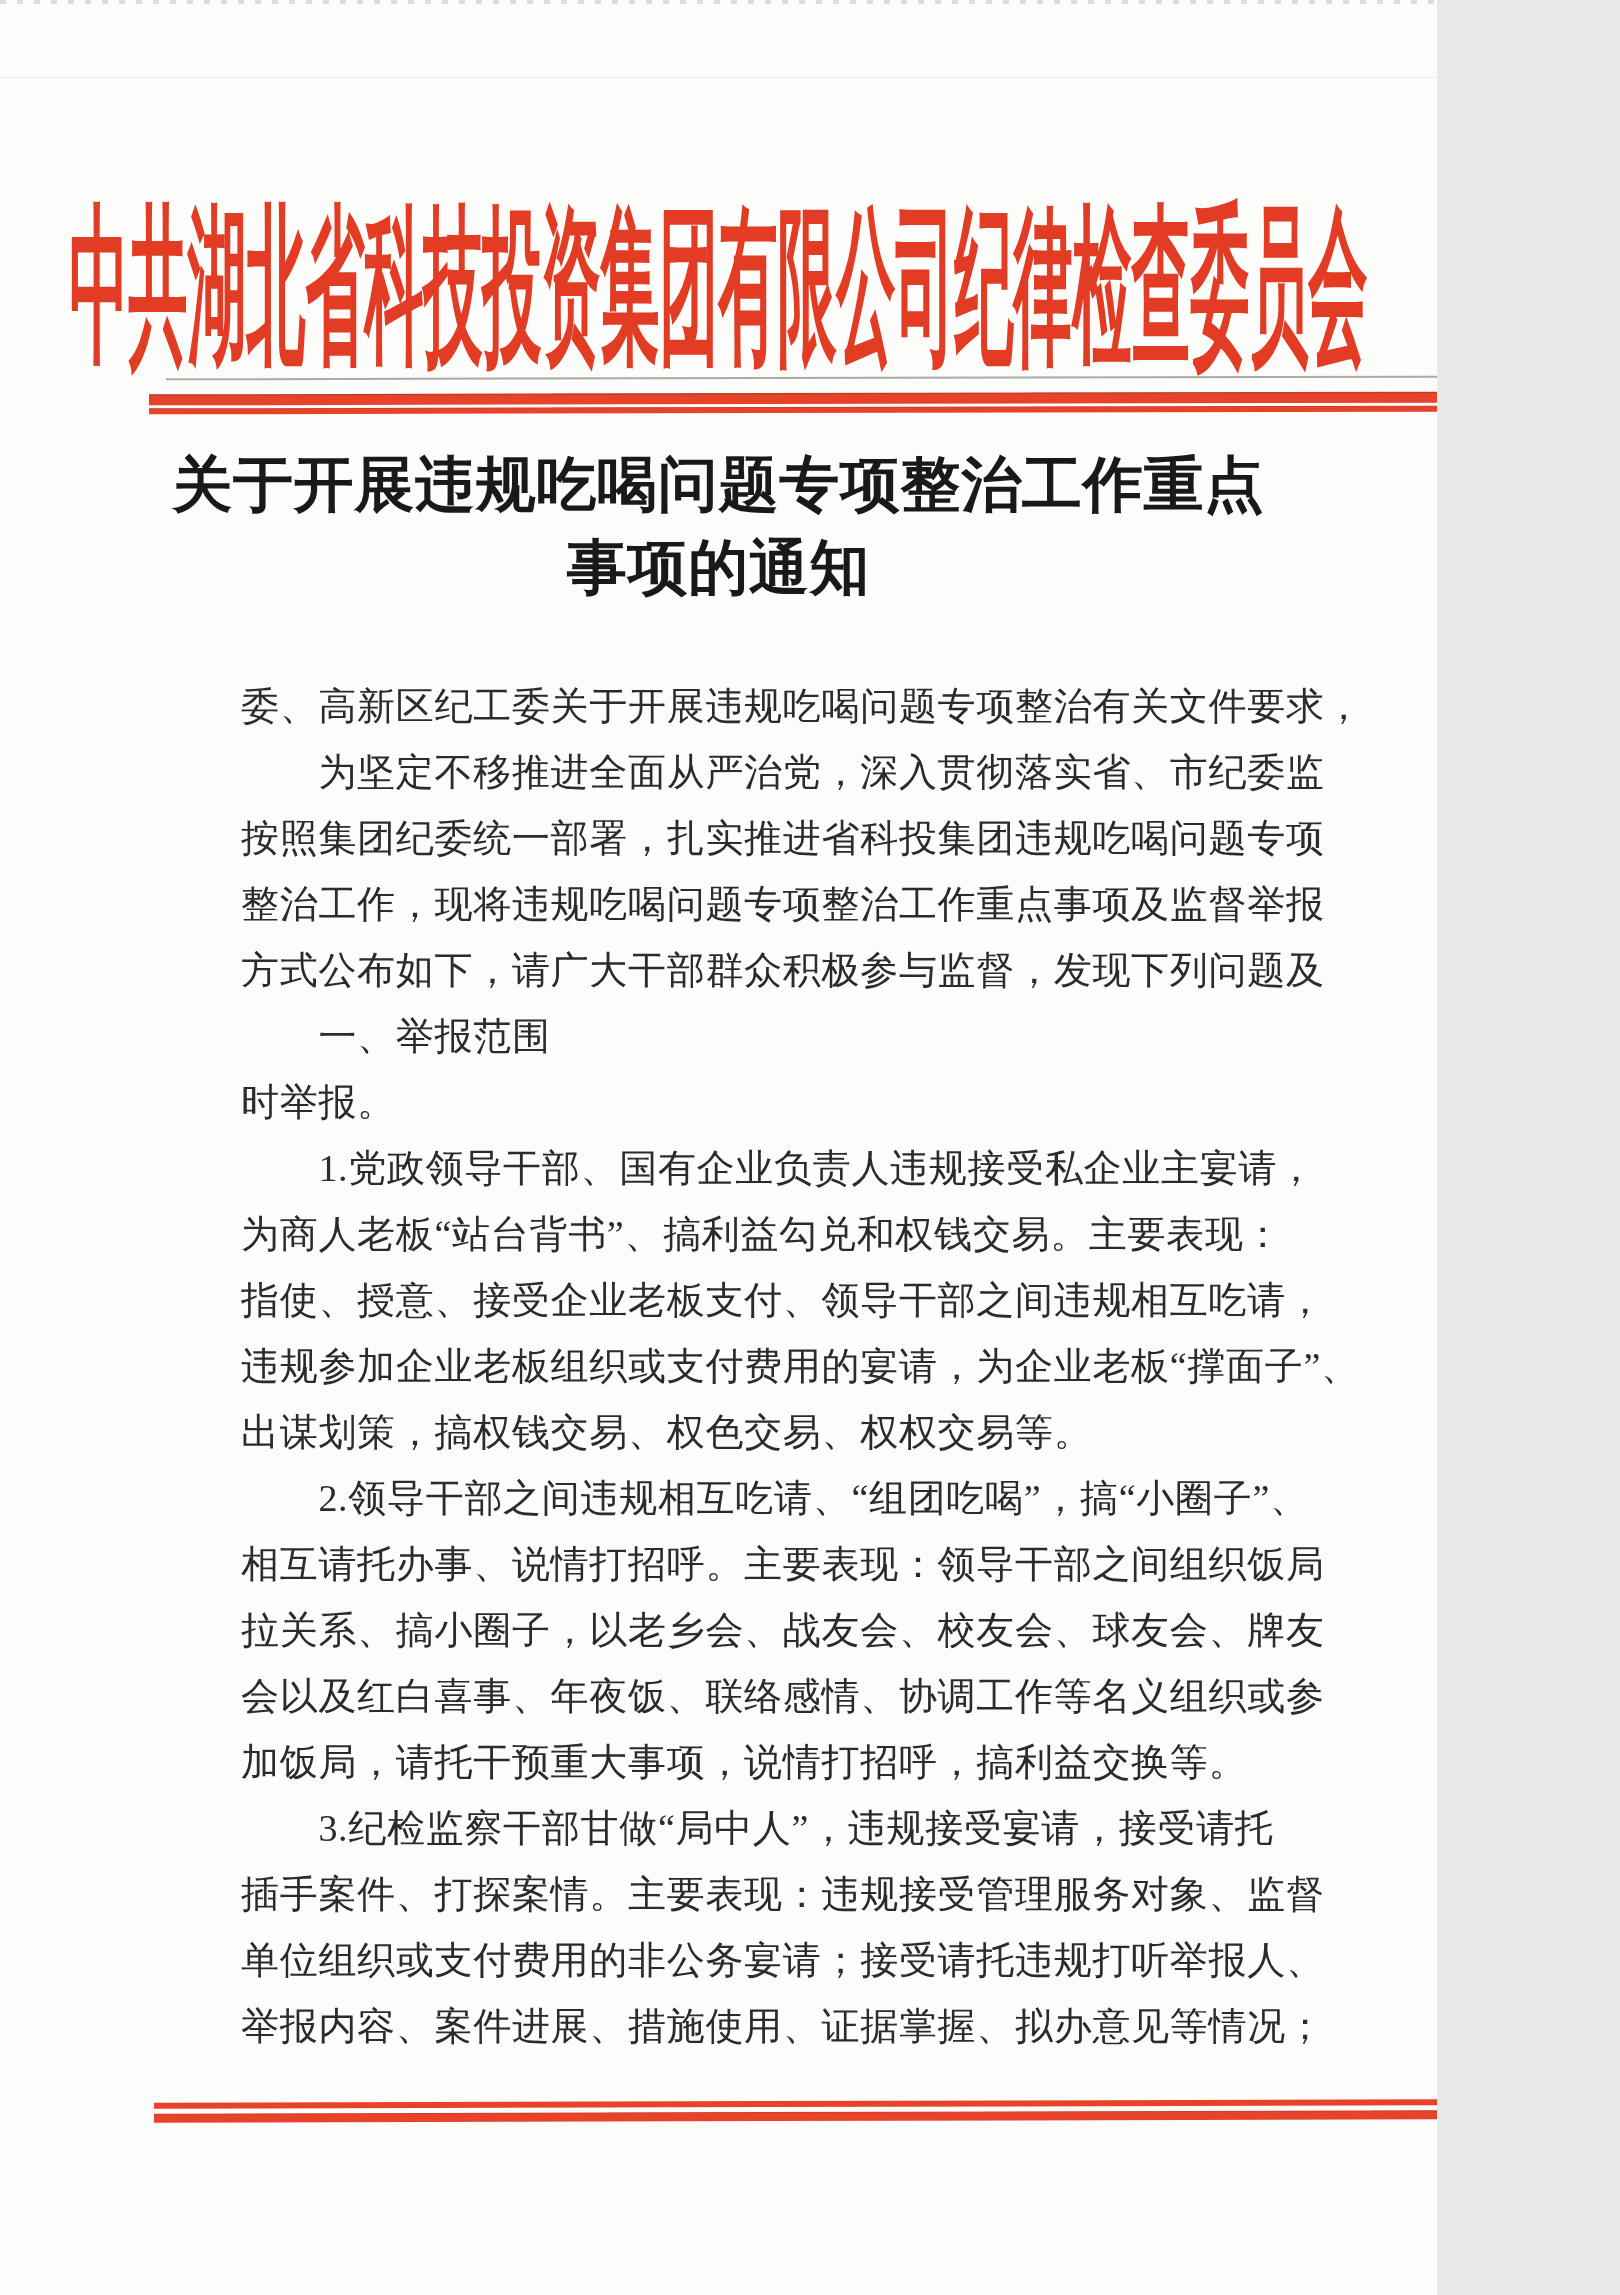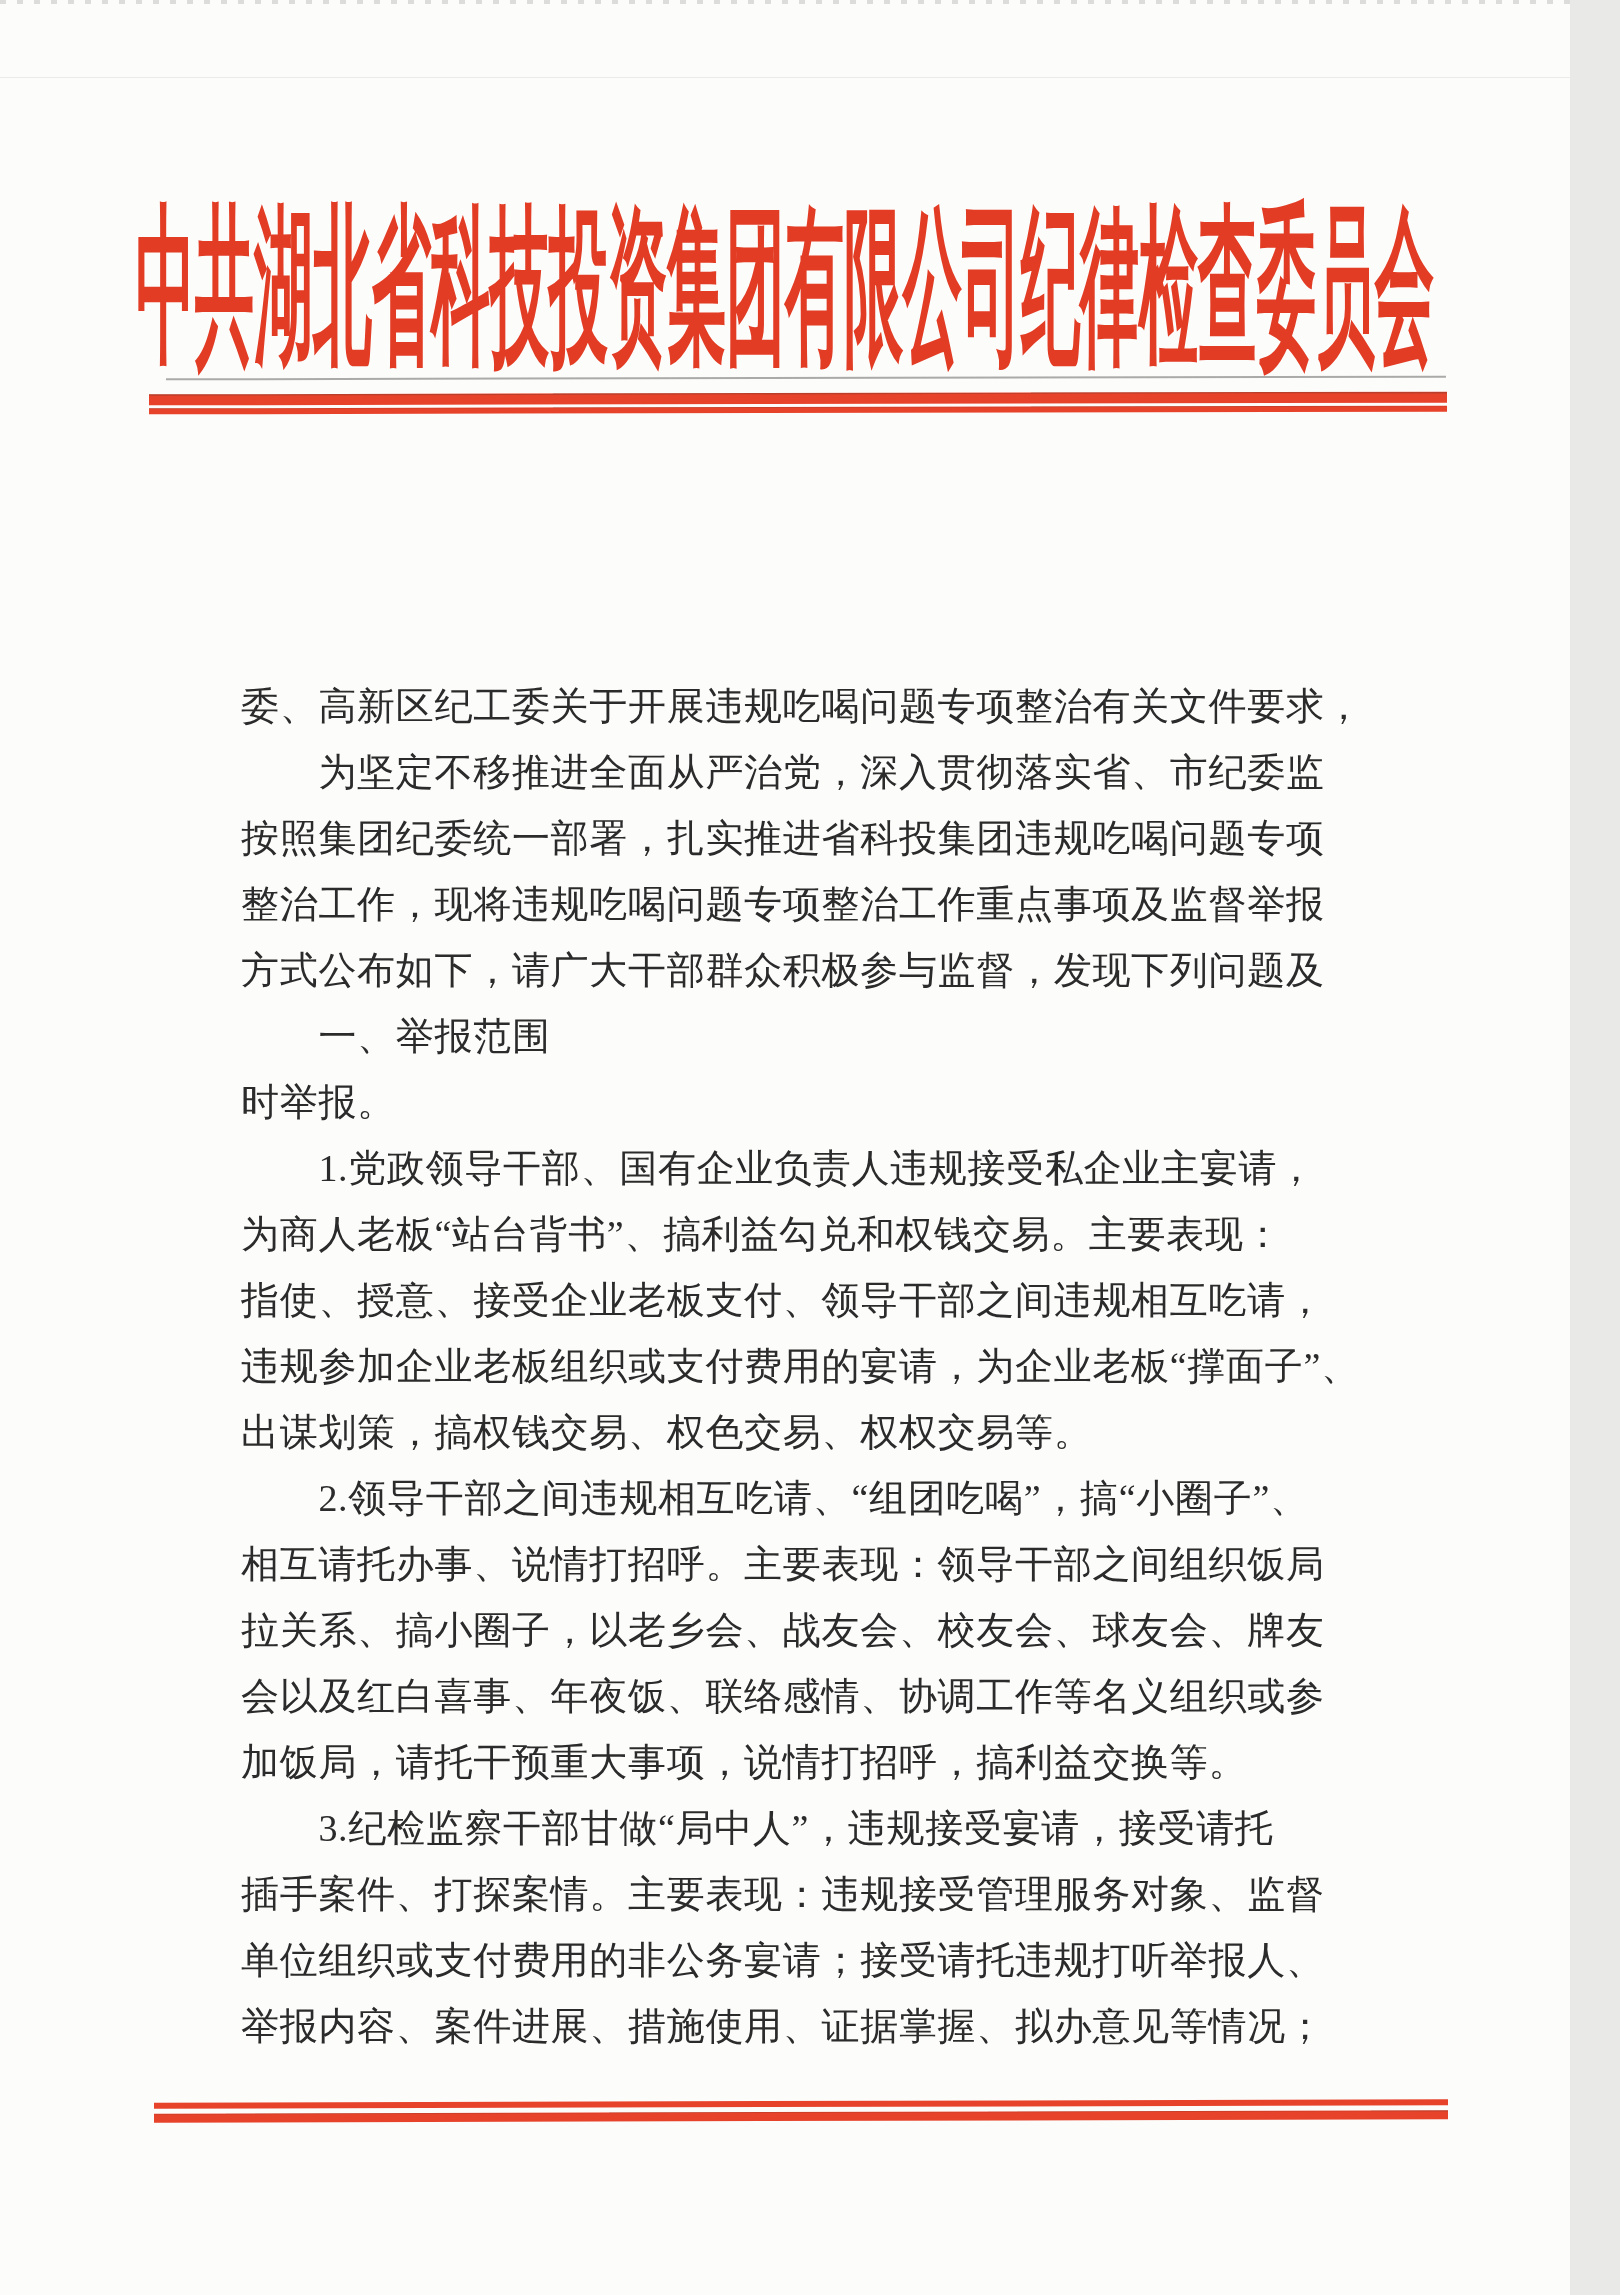--- a/index.html
+++ b/index.html
@@ -1,17 +1,17 @@
 <!DOCTYPE html>
 <html style="font-size:10.5px"><head>
 <meta charset="utf-8">
 <style>
   html,body { margin:0; padding:0; background:#e9e9e7; }
   .page {
-    position:relative; width:1570px; height:2295px;
+    position:relative; width:1437px; height:2295px;
     background:#fcfcfb; overflow:hidden;
     font-family:"Liberation Serif","DejaVu Serif",serif;
   }
   
   .scan-top-edge {
     position:absolute; top:0; left:0; width:100%; height:3.9px;
     background:repeating-linear-gradient(to right, rgba(70,70,68,.35) 0 5.9px, rgba(70,70,68,0) 5.9px 17px);
     opacity:.5;
   }
   .scan-h {
@@ -81,20 +81,24 @@
   <div class="letterhead">
     <span class="letterhead-text">中共湖北省科技投资集团有限公司纪律检查委员会</span>
   </div>
 
   <div class="rules-top">
     <div class="rule-gray"></div>
     <div class="rule-thick"></div>
     <div class="rule-thin"></div>
   </div>
 
+  <div class="title">
+    <div>关于开展违规吃喝问题专项整治工作重点</div>
+    <div>事项的通知</div>
+  </div>
 
   <div class="body-text">
     <div class="body-line">委、高新区纪工委关于开展违规吃喝问题专项整治有关文件要求，</div>
     <div class="body-line">　　为坚定不移推进全面从严治党，深入贯彻落实省、市纪委监</div>
     <div class="body-line">按照集团纪委统一部署，扎实推进省科投集团违规吃喝问题专项</div>
     <div class="body-line">整治工作，现将违规吃喝问题专项整治工作重点事项及监督举报</div>
     <div class="body-line">方式公布如下，请广大干部群众积极参与监督，发现下列问题及</div>
     <div class="body-line">　　一、举报范围</div>
     <div class="body-line">时举报。</div>
     <div class="body-line">　　1.党政领导干部、国有企业负责人违规接受私企业主宴请，</div>

